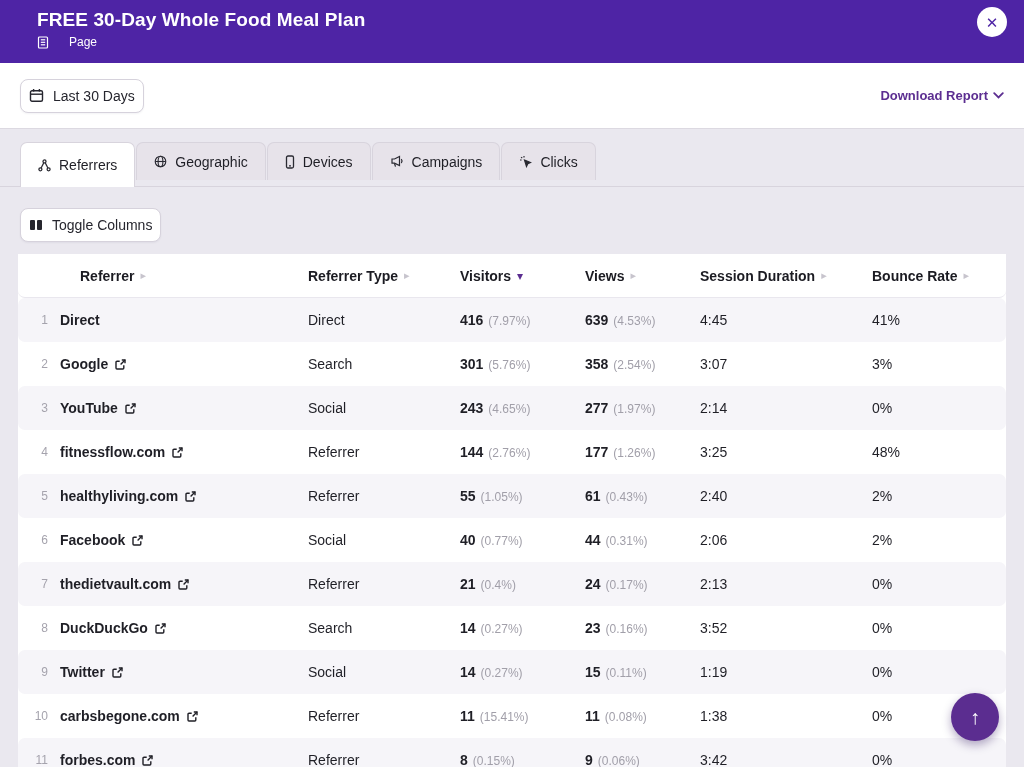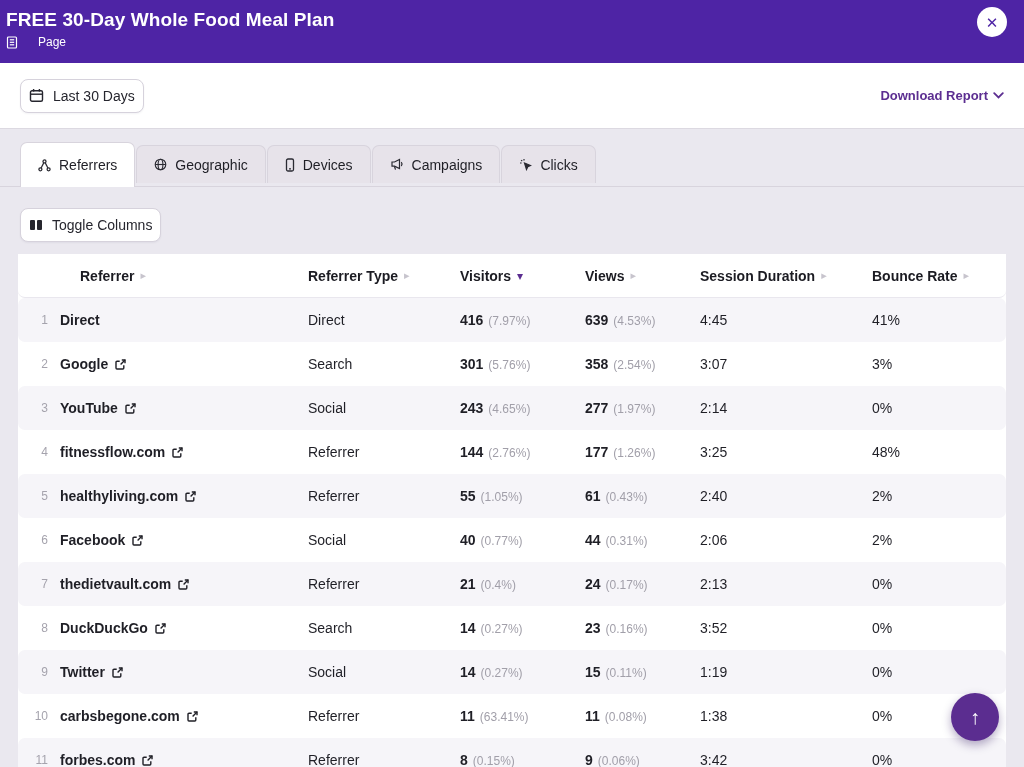--- a/index.html
+++ b/index.html
@@ -4,36 +4,36 @@
 <style>
   * { box-sizing: border-box; }
   html,body { margin:0; padding:0; }
   body {
     width:1024px; height:767px; overflow:hidden;
     font-family:"Liberation Sans","DejaVu Sans",sans-serif;
     background:#eae8ef; position:relative;
     -webkit-font-smoothing:antialiased;
   }
   
-  .hdr { background:#4e24a5; height:63px; padding:9px 6px 0; position:relative; color:#fff; }
+  .hdr { background:#4e24a5; height:63px; padding:9px 37px 0; position:relative; color:#fff; }
   .hdr-title { font-size:19px; font-weight:bold; letter-spacing:.1px; }
   .hdr-sub { display:flex; align-items:center; gap:20px; margin-top:4px; font-size:12px; }
   .close-btn { position:absolute; right:17px; top:7px; width:30px; height:30px; border-radius:50%;
     background:#fff; color:#4e24a5; display:flex; align-items:center; justify-content:center;
     font-size:15px; font-weight:bold; cursor:pointer; line-height:1; }
   
   .toolbar { background:#fff; height:66px; display:flex; align-items:center;
     justify-content:space-between; padding:0 20px; border-bottom:1px solid #dcd9e1; }
   .btn { display:inline-flex; align-items:center; gap:9px; background:#fff;
     border:1px solid #d6d2dc; border-radius:8px; padding:8px 8px; font-size:14px;
     color:#26262e; cursor:pointer; box-shadow:0 1px 2px rgba(20,10,50,.05); }
   .download { color:#5c2e91; font-size:13px; font-weight:bold; display:inline-flex;
     align-items:center; gap:5px; cursor:pointer; }
   
-  .tabbar { display:flex; align-items:center; margin-top:13px; padding-left:20px;
+  .tabbar { display:flex; align-items:flex-start; margin-top:13px; padding-left:20px;
     border-bottom:1px solid #d8d4dd; }
   .tab { height:38px; background:#e7e3ea; border:1px solid #d8d4dd; border-bottom:none;
     border-radius:7px 7px 0 0; padding:0 17px; font-size:14px; color:#1f1f26;
     display:inline-flex; align-items:center; gap:8px; margin-right:1px; cursor:pointer; }
   .tab.active { height:45px; background:#fff; margin-bottom:-1px; font-weight:normal; }
   .tab .ticon { display:inline-flex; color:#2a2a32; }
   
   .tc-wrap { padding:21px 20px 12px; }
   
   .table { margin:0 18px; background:#fff; width:988px; }
@@ -423,21 +423,21 @@
           <svg width="11" height="11" viewBox="0 0 11 11" fill="none" stroke="#1f1f26" stroke-width="1.4">
             <path d="M8.8 6.3 V9 A1 1 0 0 1 7.8 10 H2 A1 1 0 0 1 1 9 V3.2 A1 1 0 0 1 2 2.2 H4.7"></path>
             <polyline points="6.8,1 10,1 10,4.2"></polyline>
             <line x1="10" y1="1" x2="5.6" y2="5.4"></line>
           </svg>
         </span>
       </span>
     </div>
     <div>Referrer</div>
     <div>
-      <span class="num">11</span><span class="pct">(63.41%)</span>
+      <span class="num">11</span><span class="pct">(15.41%)</span>
     </div>
     <div>
       <span class="num">11</span><span class="pct">(0.08%)</span>
     </div>
     <div>1:38</div>
     <div>0%</div>
   </div>
 
   <div class="grid row">
     <div class="cell-ref">

